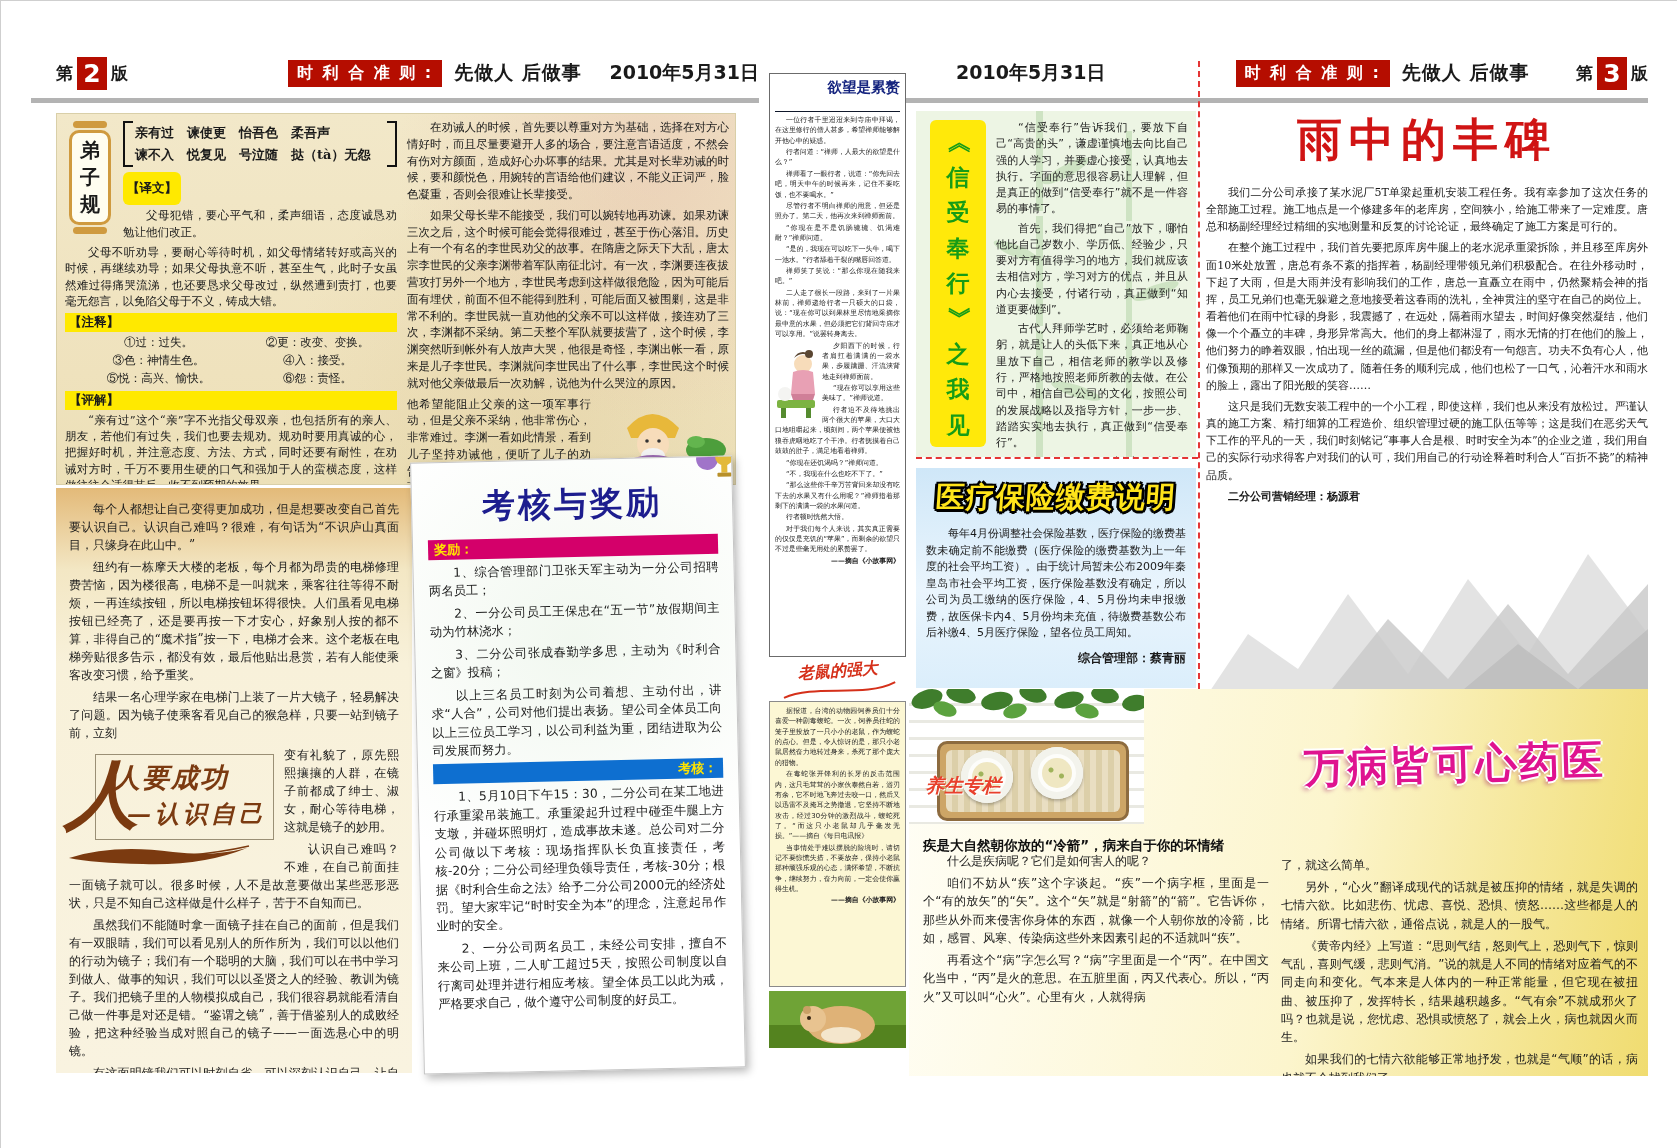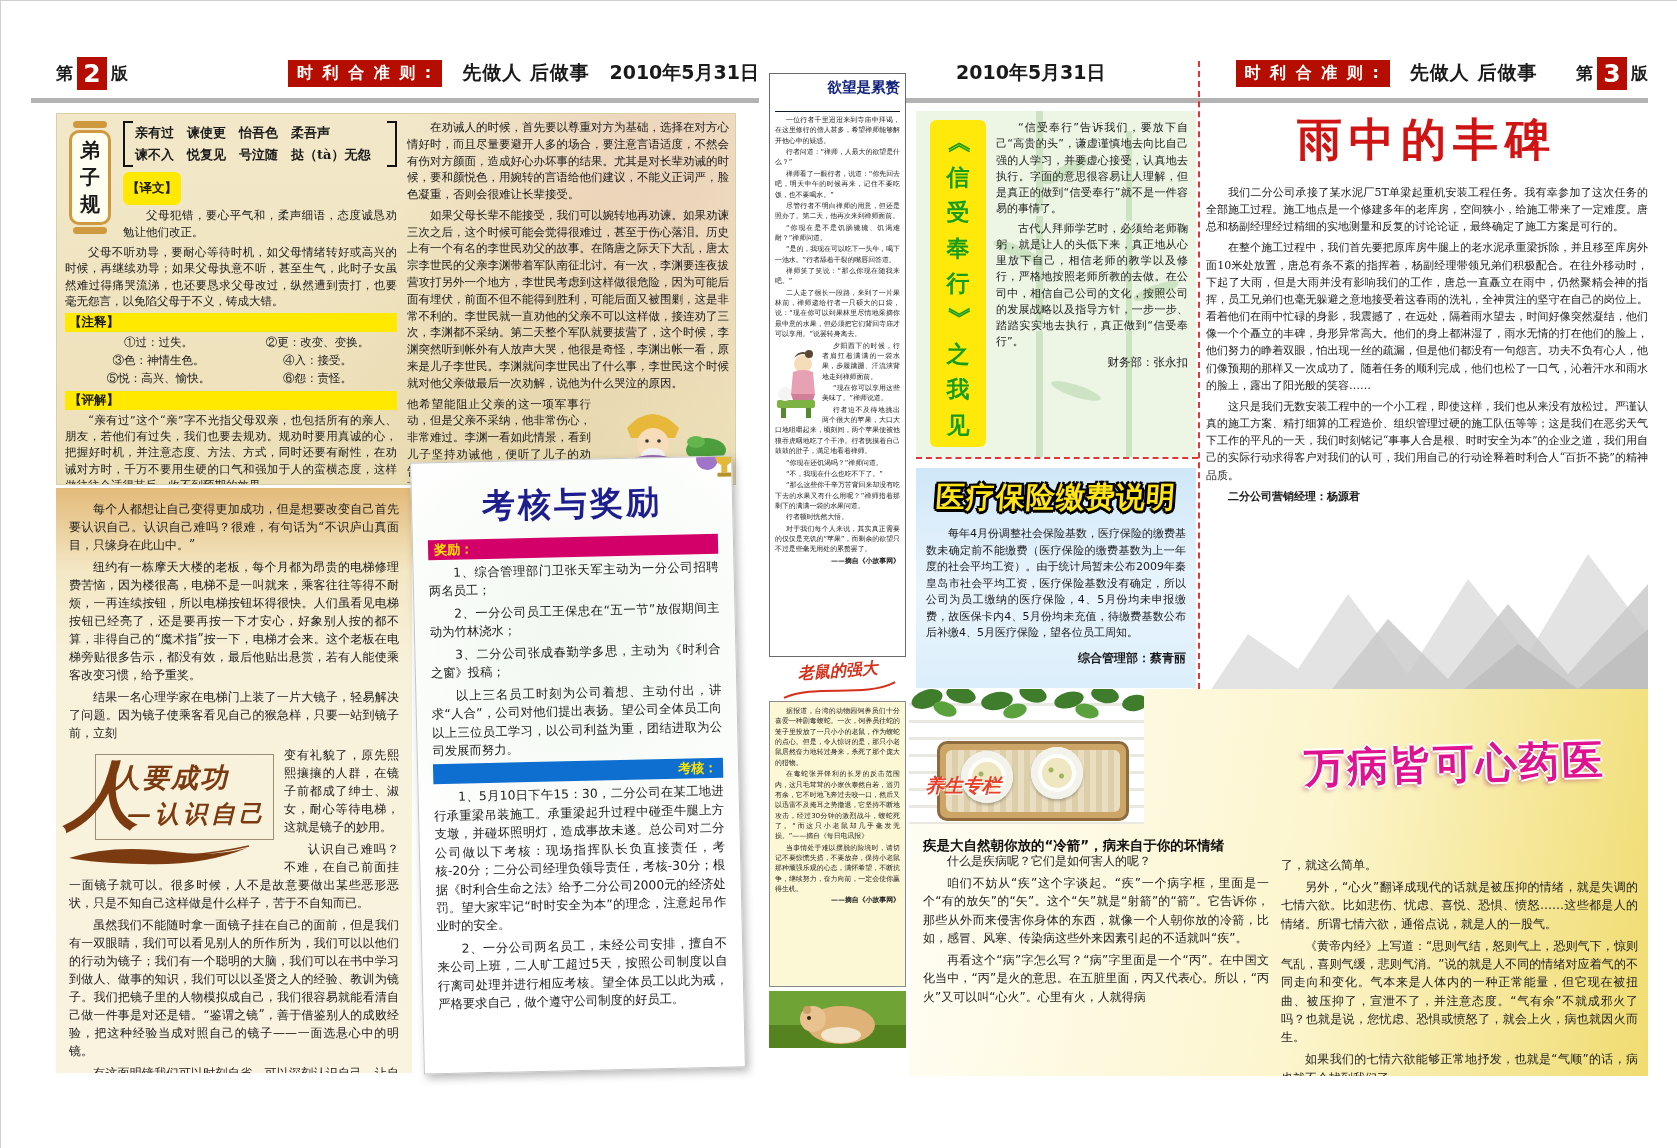--- a/index.html
+++ b/index.html
@@ -8,21 +8,21 @@
   .serif{font-family:"DejaVu Serif",serif;}
   p{margin:0 0 4px 0;text-align:justify;}
   .ind{text-indent:2em;}
   
   .hdr{position:absolute;display:flex;align-items:center;height:44px;}
   .hdr-l{left:55px;top:50px;width:703px;}
   .hdr-r{left:915px;top:50px;width:732px;}
   .pgnum{display:flex;align-items:center;font-weight:900;font-size:17px;gap:4px;}
   .pgnum .nbox{background:#b50d00;color:#fff;font-size:25px;font-weight:900;width:30px;height:33px;
                display:flex;align-items:center;justify-content:center;}
-  .motto{display:flex;align-items:center;gap:20px;}
+  .motto{display:flex;align-items:center;gap:12px;}
   .redbox{background:#b50d00;color:#fff;font-weight:900;font-size:16px;padding:3px 9px;letter-spacing:2px;}
   .motto-txt{font-weight:900;font-size:19px;letter-spacing:1px;}
   .hdate{font-weight:900;font-size:19px;}
   .rule{position:absolute;height:5px;background:#b3b3b3;}
   
   .topbox{position:absolute;left:55px;top:112px;width:680px;height:372px;
           background:linear-gradient(180deg,#f2e8c9,#efe2bd 70%,#ece0b8);
           border:1px solid #d9cfa8;box-sizing:border-box;overflow:hidden;}
   .topbox:before{content:"";position:absolute;inset:0;
           background:radial-gradient(circle at 88% 14%,rgba(214,140,140,.22),transparent 38%),
@@ -343,20 +343,21 @@
       <span>受</span>
       <span>奉</span>
       <span>行</span>
       <span class="rot">》</span>
       <span>之</span>
       <span>我</span>
       <span>见</span>
     </div>
     <div class="xbody">
       <p class="ind">“信受奉行”告诉我们，要放下自己“高贵的头”，谦虚谨慎地去向比自己强的人学习，并要虚心接受，认真地去执行。字面的意思很容易让人理解，但是真正的做到“信受奉行”就不是一件容易的事情了。</p>
+      <p class="ind">首先，我们得把“自己”放下，哪怕他比自己岁数小、学历低、经验少，只要对方有值得学习的地方，我们就应该去相信对方，学习对方的优点，并且从内心去接受，付诸行动，真正做到“知道更要做到”。</p>
       <p class="ind">古代人拜师学艺时，必须给老师鞠躬，就是让人的头低下来，真正地从心里放下自己，相信老师的教学以及修行，严格地按照老师所教的去做。在公司中，相信自己公司的文化，按照公司的发展战略以及指导方针，一步一步、踏踏实实地去执行，真正做到“信受奉行”。</p>
       <div class="xsig">财务部：张永扣</div>
     </div>
   </div>
 
   <div class="vdash"></div>
   <div class="hdash-red"></div>
   <div class="hdash-blk"></div>
 
   <div class="yiliao">
@@ -410,19 +411,19 @@
     <div class="wb-title">万病皆可心药医</div>
     <div class="wb-head">疾是大自然朝你放的“冷箭”，病来自于你的坏情绪</div>
     <div class="wb-left">
       <p class="ind">什么是疾病呢？它们是如何害人的呢？</p>
       <p class="ind">咱们不妨从“疾”这个字谈起。“疾”一个病字框，里面是一个“有的放矢”的“矢”。这个“矢”就是“射箭”的“箭”。它告诉你，那些从外而来侵害你身体的东西，就像一个人朝你放的冷箭，比如，感冒、风寒、传染病这些外来因素引起的不适就叫“疾”。</p>
       <p class="ind">再看这个“病”字怎么写？“病”字里面是一个“丙”。在中国文化当中，“丙”是火的意思。在五脏里面，丙又代表心。所以，“丙火”又可以叫“心火”。心里有火，人就得病</p>
     </div>
     <div class="wb-right">
       <p>了，就这么简单。</p>
       <p class="ind">另外，“心火”翻译成现代的话就是被压抑的情绪，就是失调的七情六欲。比如悲伤、忧虑、喜悦、恐惧、愤怒……这些都是人的情绪。所谓七情六欲，通俗点说，就是人的一股气。</p>
-      <p class="ind">《黄帝内经》上写道：“思则气结，怒则气上，恐则气下，惊则气乱，喜则气缓，悲则气消。”说的就是人不同的情绪对应着气的不同走向和变化。气本来是人体内的一种正常能量，但它现在被扭曲、被压抑了，宣泄不了，并注意态度。“气有余”不就成邪火了吗？也就是说，您忧虑、恐惧或愤怒了，就会上火，病也就因火而生。</p>
+      <p class="ind">《黄帝内经》上写道：“思则气结，怒则气上，恐则气下，惊则气乱，喜则气缓，悲则气消。”说的就是人不同的情绪对应着气的不同走向和变化。气本来是人体内的一种正常能量，但它现在被扭曲、被压抑了，发挥特长，结果越积越多。“气有余”不就成邪火了吗？也就是说，您忧虑、恐惧或愤怒了，就会上火，病也就因火而生。</p>
       <p class="ind">如果我们的七情六欲能够正常地抒发，也就是“气顺”的话，病也就不会找到我们了。</p>
 
     </div>
   </div>
 
 </div>
 
 </body></html>

